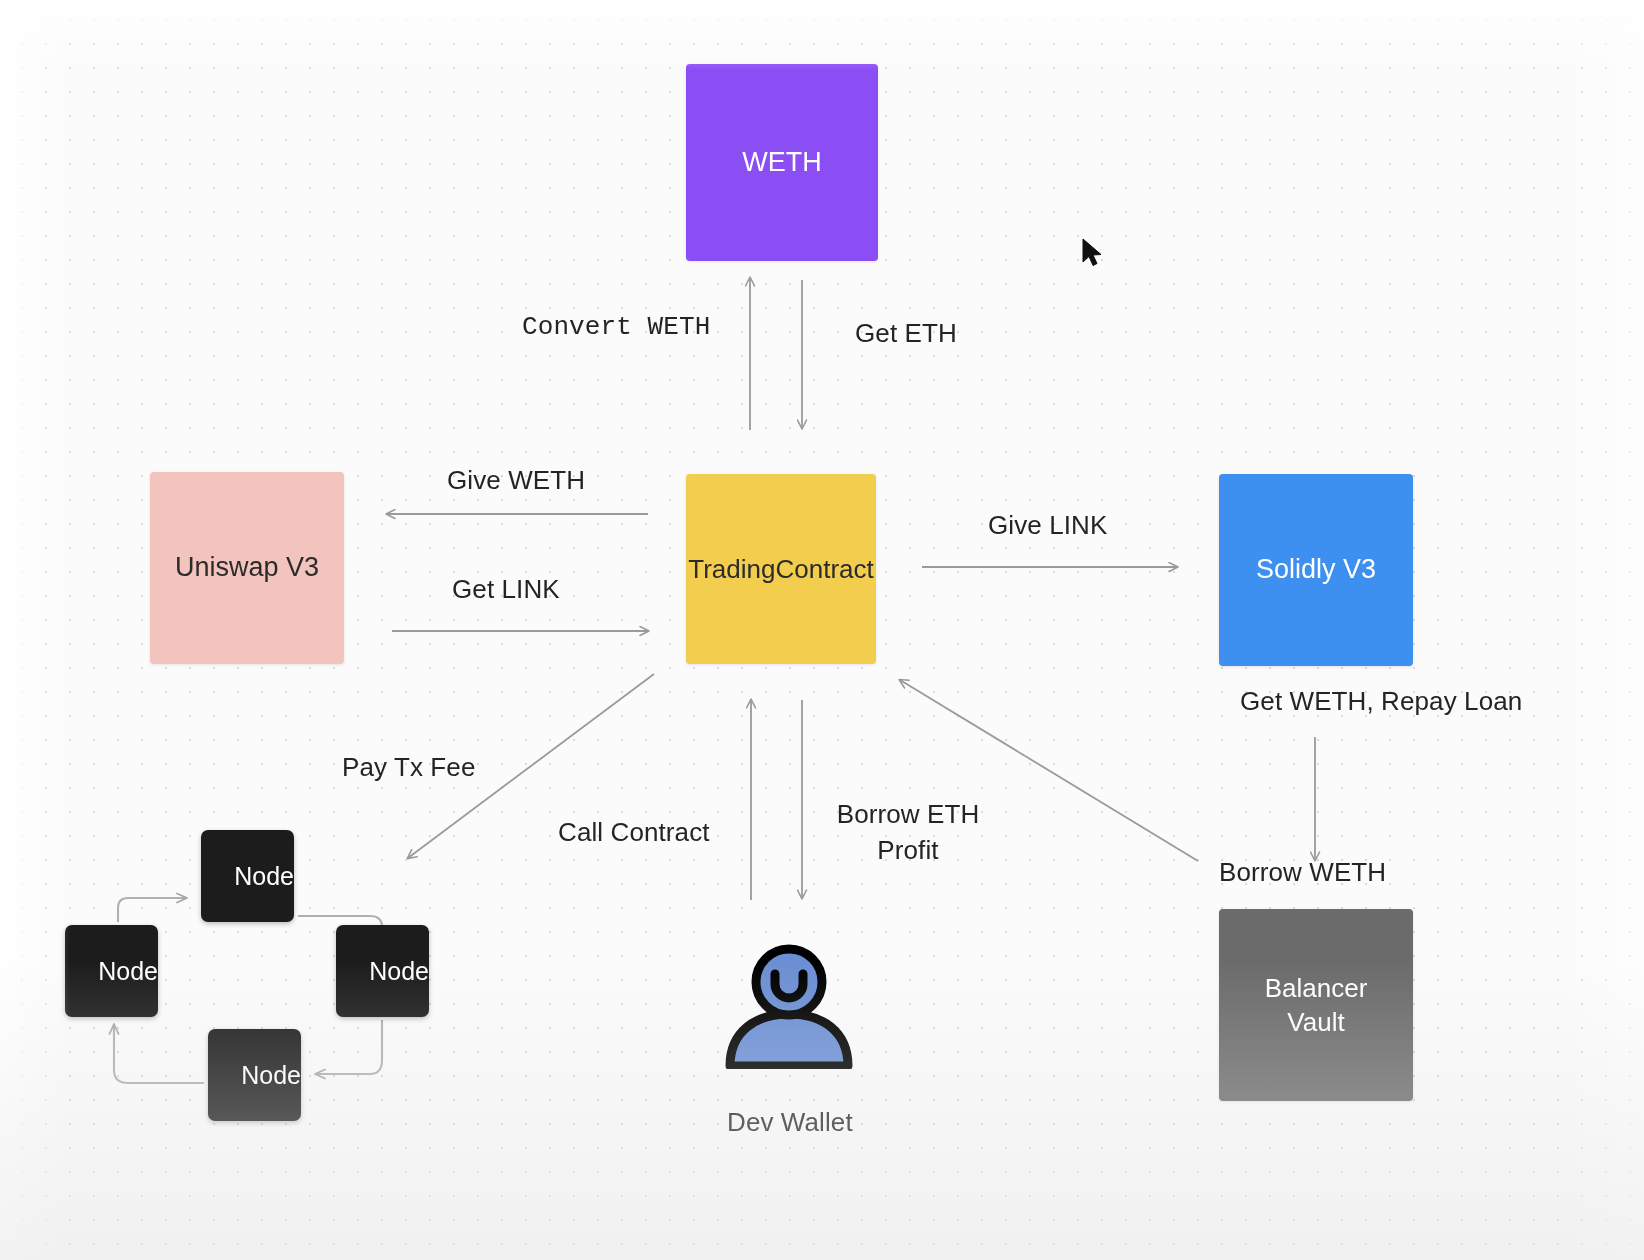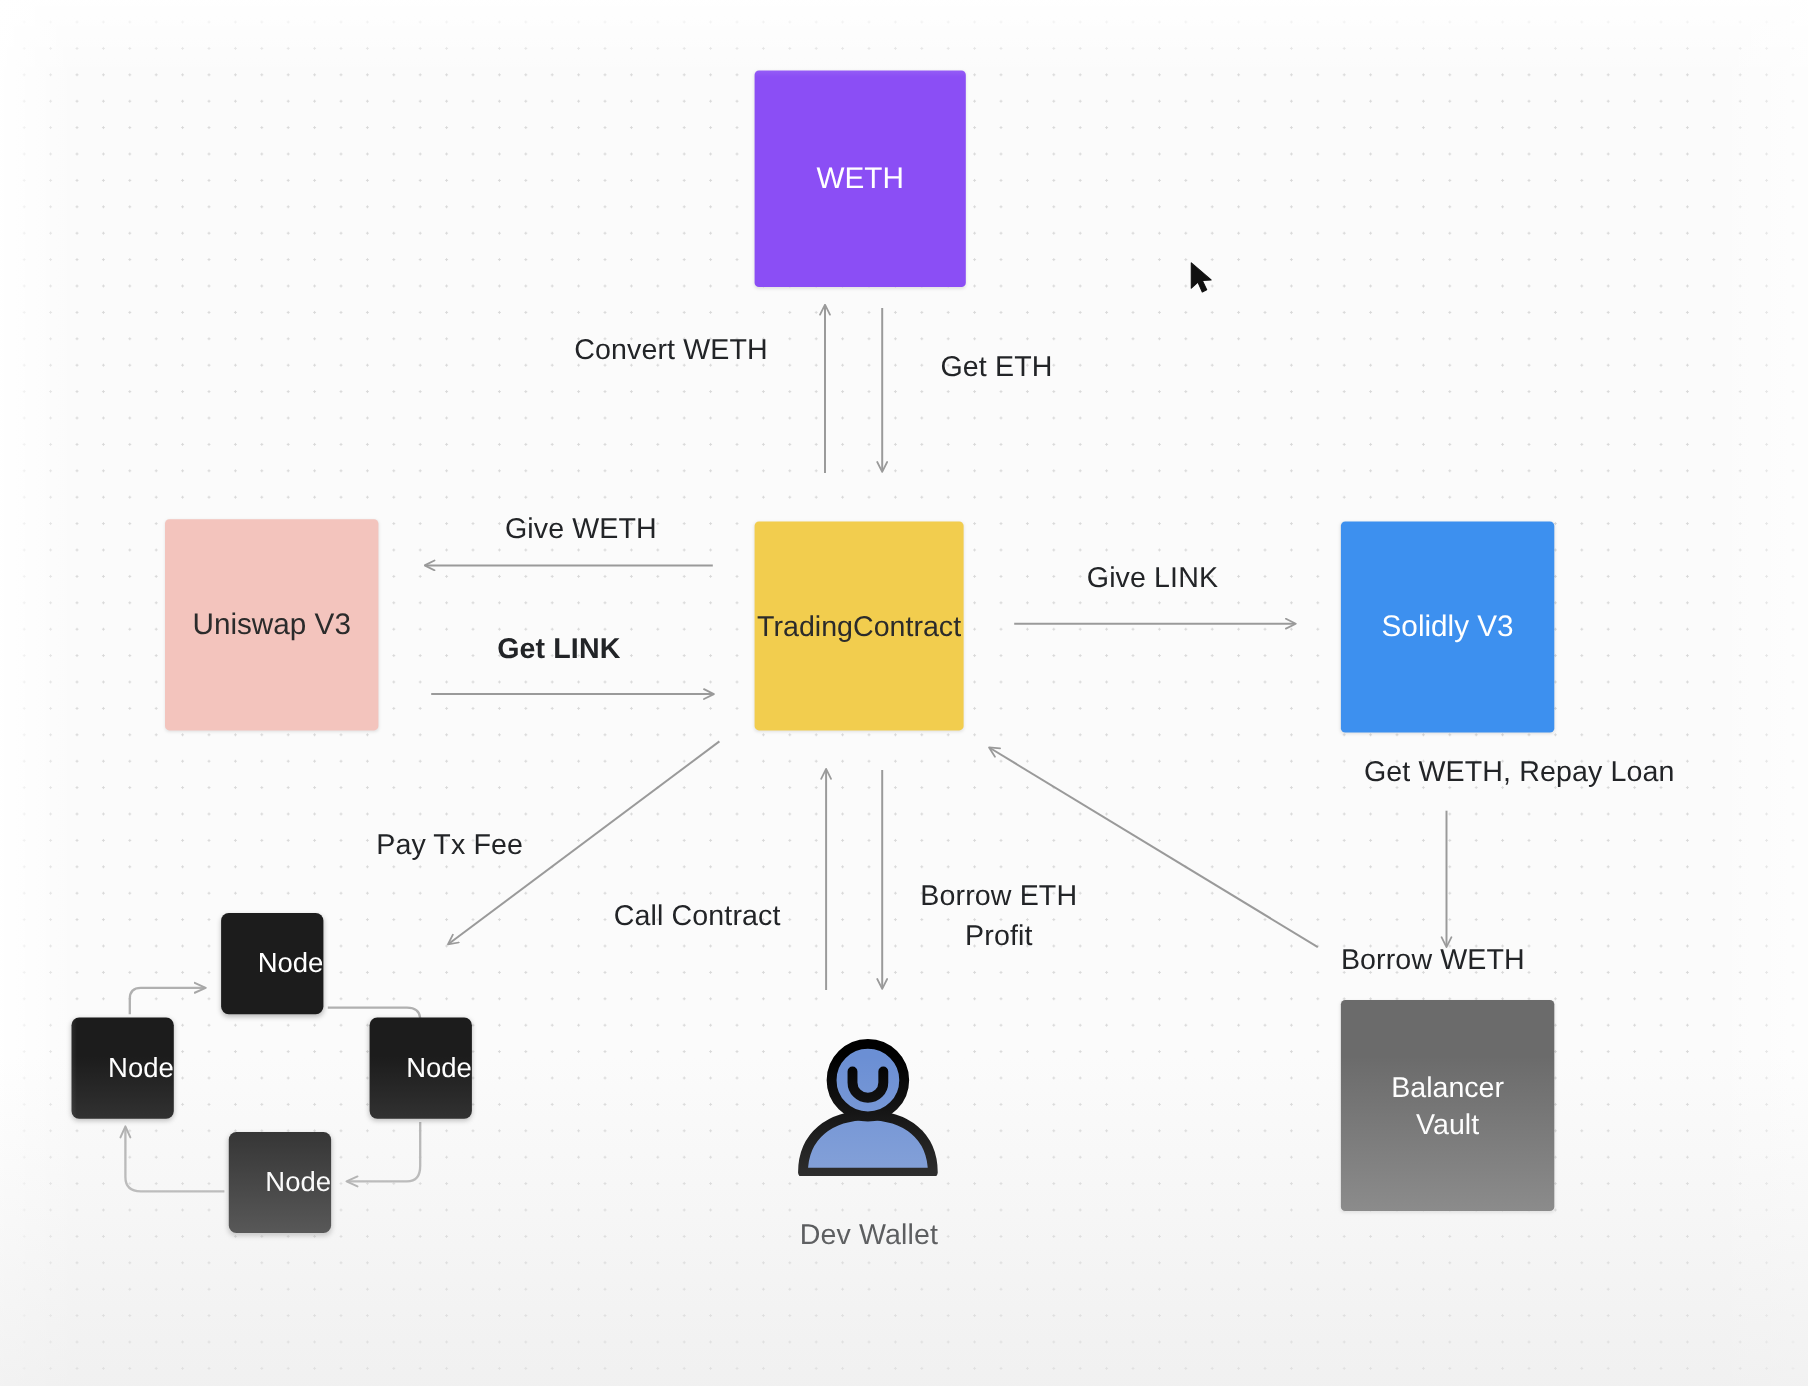--- a/index.html
+++ b/index.html
@@ -169,27 +169,27 @@
     <svg width="135" height="125" viewBox="0 0 135 125">
 
       <path d="M8,122 C8,88 33,70 67,70 C101,70 126,88 126,122 Z" fill="#6b8fd4" stroke="#000000" stroke-width="9" stroke-linejoin="round"></path>
 
       <circle cx="67" cy="38" r="33" fill="#6b8fd4" stroke="#000000" stroke-width="9"></circle>
 
       <path d="M53,30 L53,40 A14,14 0 0 0 81,40 L81,30" fill="none" stroke="#000000" stroke-width="9" stroke-linecap="round"></path>
     </svg>
   </div>
 
-  <div class="label" style="left:522px; top:302px;">Convert WETH</div>
+  <div class="label" style="left:522px; top:312px;font-family:Liberation Mono, monospace;">Convert WETH</div>
 
   <div class="label" style="left:855px; top:318px;">Get ETH</div>
 
-  <div class="label" style="left:447px; top:465px;margin-left:12px;">Give WETH</div>
-
-  <div class="label" style="left:452px; top:574px;font-weight:bold;">Get LINK</div>
+  <div class="label" style="left:447px; top:465px;">Give WETH</div>
+
+  <div class="label" style="left:452px; top:574px;">Get LINK</div>
 
   <div class="label" style="left:988px; top:510px;">Give LINK</div>
 
   <div class="label" style="left:1240px; top:686px;">Get WETH, Repay Loan</div>
 
   <div class="label" style="left:1219px; top:857px;">Borrow WETH</div>
 
   <div class="label" style="left:342px; top:752px;">Pay Tx Fee</div>
 
   <div class="label" style="left:558px; top:817px;">Call Contract</div>

